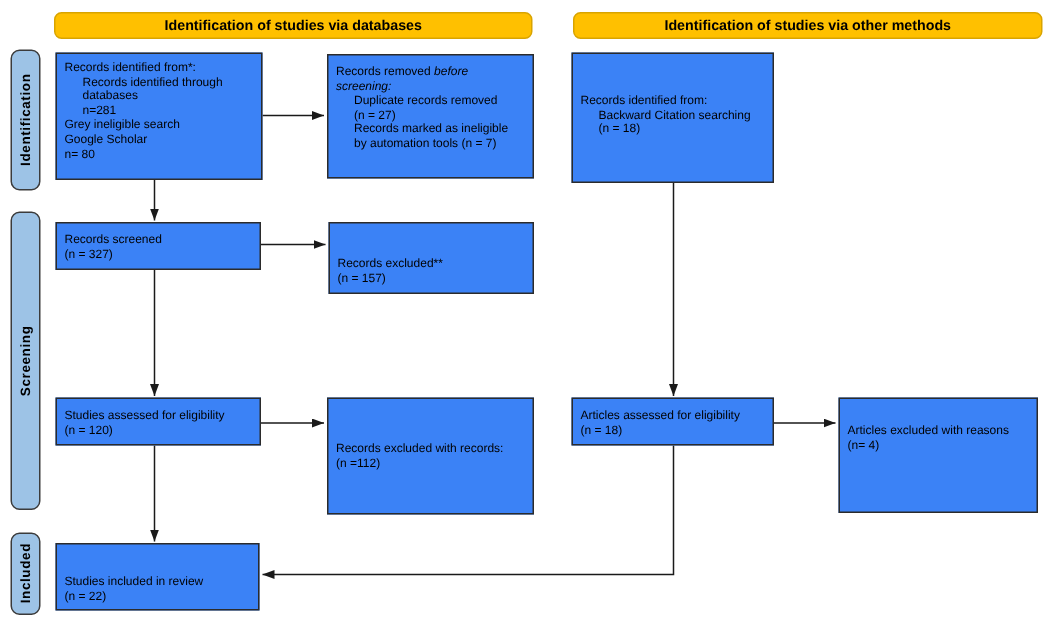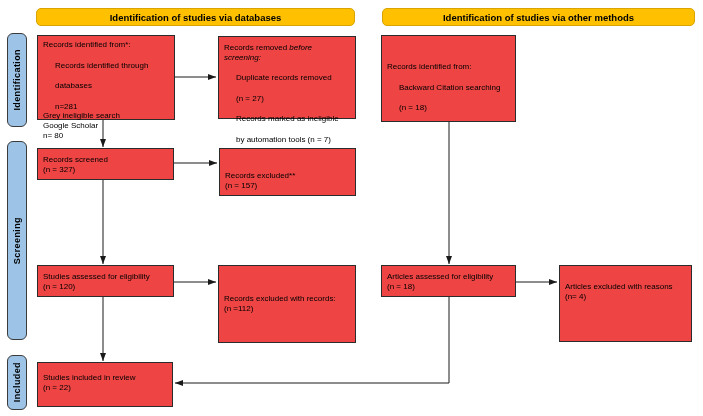--- a/index.html
+++ b/index.html
@@ -19,25 +19,25 @@
   }
   .stage{
     position:absolute;background:var(--sidebar-bg);border:1px solid var(--sidebar-border);
     border-radius:6px;display:flex;align-items:center;justify-content:center;box-sizing:border-box;
   }
   .stage span{
     writing-mode:vertical-rl;transform:rotate(180deg);
     font-weight:bold;font-size:9px;letter-spacing:.4px;white-space:nowrap;
   }
   .box{
-    position:absolute;background:#ef4444;border:1px solid var(--box-border);
+    position:absolute;background:#3b82f6;border:1px solid var(--box-border);
     font-size:8px;line-height:9.6px;padding:4px 5px;box-sizing:border-box;
   }
   .line{white-space:nowrap;}
-  .ind{padding-left:12px;margin-top:11px;}
+  .ind{padding-left:12px;}
   svg.arrows{position:absolute;left:0;top:0;}
   svg.arrows line, svg.arrows polyline{stroke:var(--arrow);stroke-width:1;fill:none;}
 </style>
 </head>
 <body>
 
 <div class="canvas">
 
   <svg class="arrows" width="703" height="416" aria-hidden="true">
     <defs>
@@ -121,18 +121,18 @@
   <div class="box" style="left:381px;top:265px;width:135px;height:32px;padding-top:6px">
     <div class="line">Articles assessed for eligibility</div>
     <div class="line">(n = 18)</div>
   </div>
 
   <div class="box" style="left:559px;top:265px;width:133px;height:77px;padding-top:16px">
     <div class="line">Articles excluded with reasons</div>
     <div class="line">(n= 4)</div>
   </div>
 
-  <div class="box" style="left:37px;top:362px;width:136px;height:45px;padding-top:10px">
+  <div class="box" style="left:37px;top:362px;width:136px;height:45px;padding-top:20px">
     <div class="line">Studies included in review</div>
     <div class="line">(n = 22)</div>
   </div>
 
 </div>
 
 </body></html>

